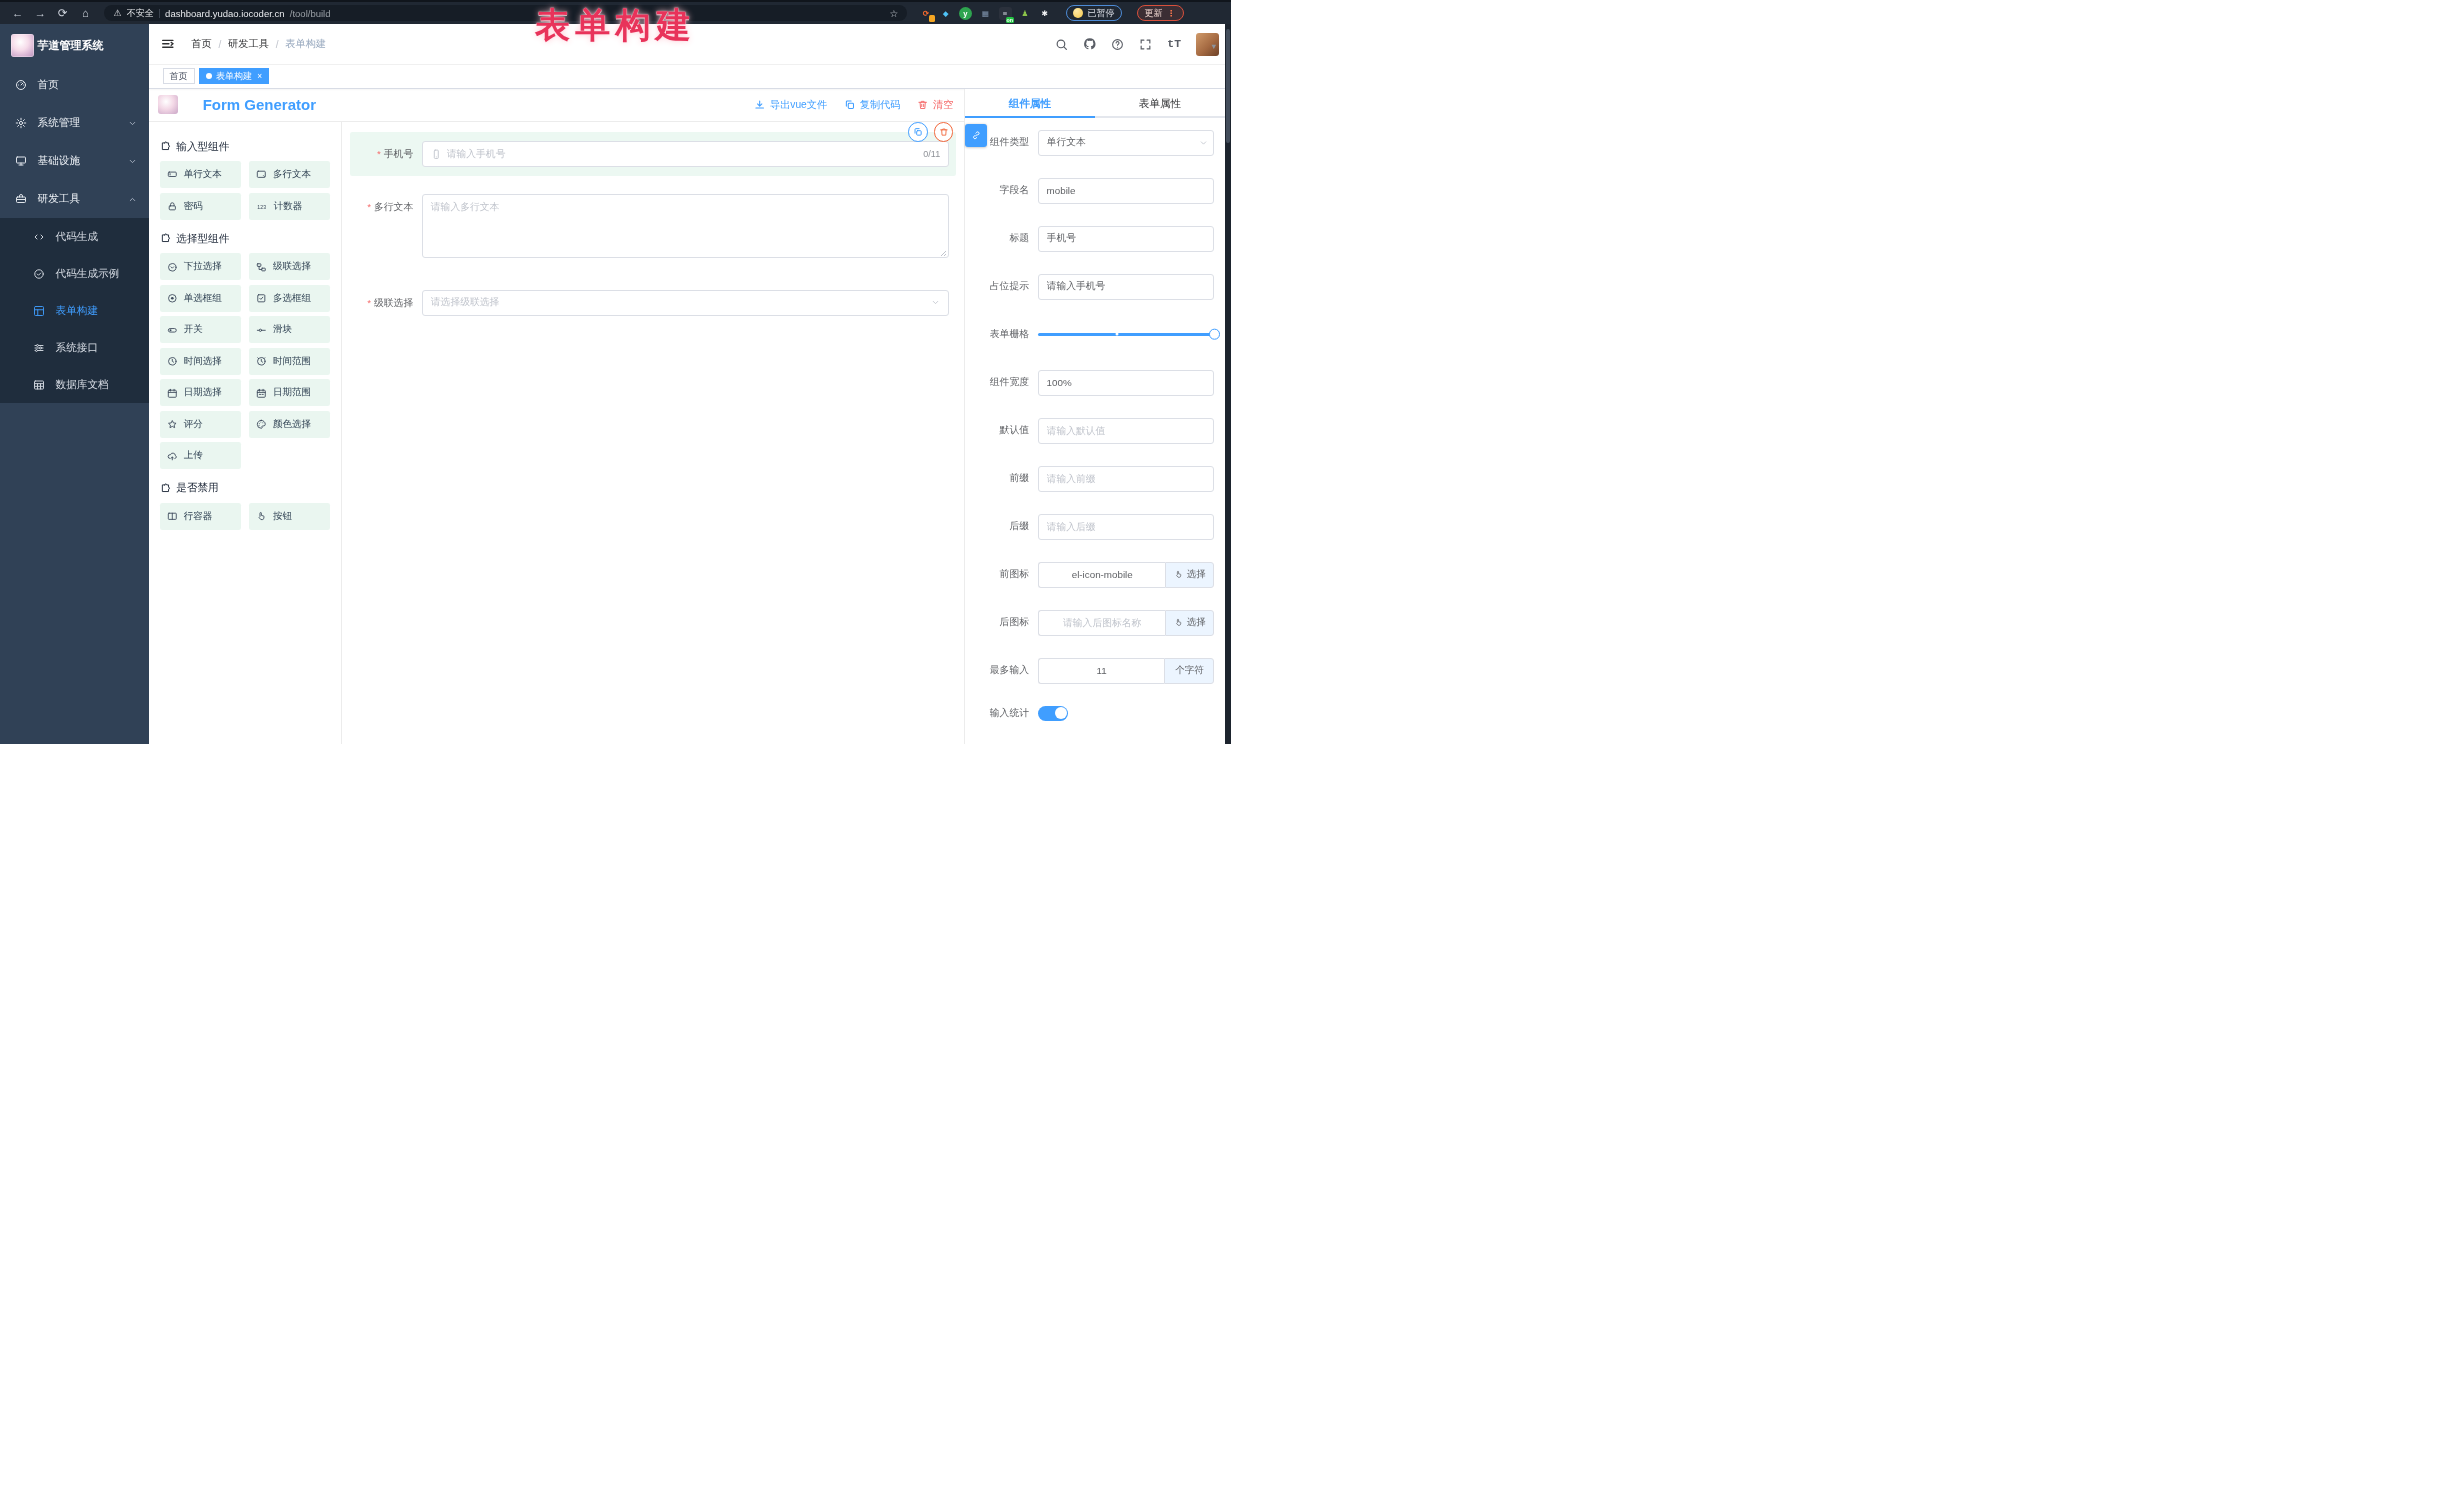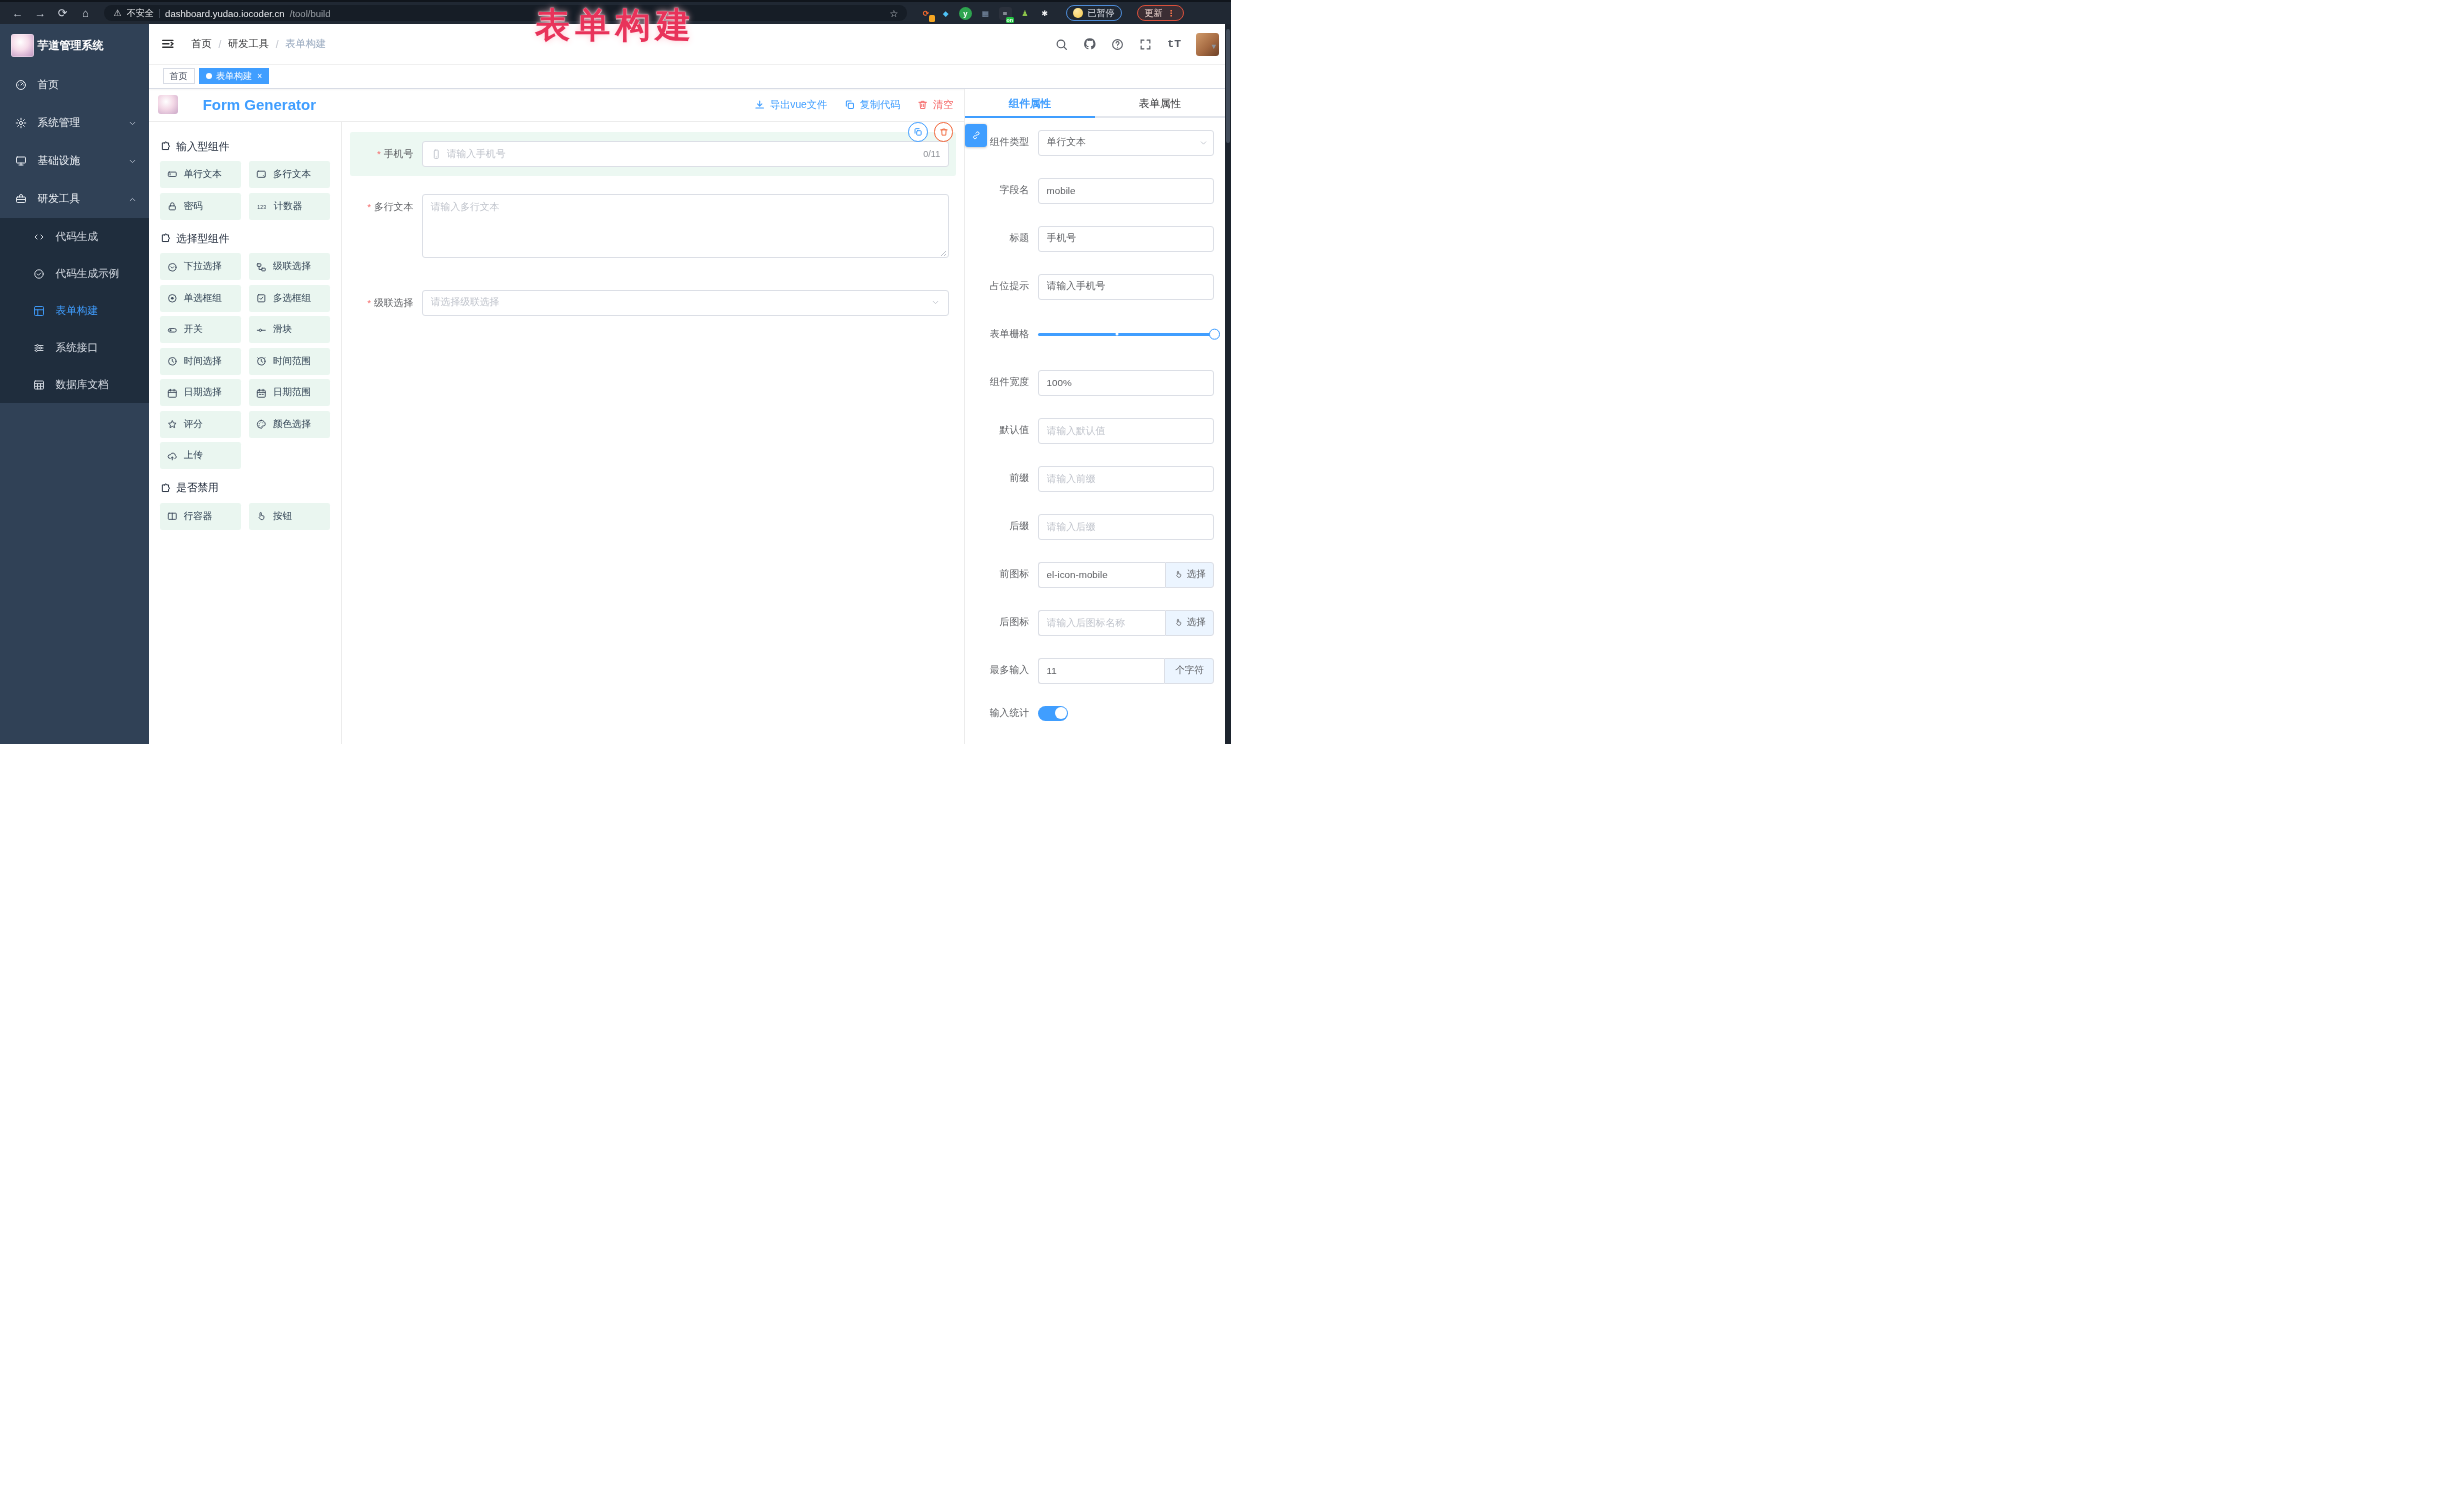--- a/index.html
+++ b/index.html
@@ -130,21 +130,21 @@
   .prow { display:flex; align-items:center; margin-bottom:22px; }
   .p-label { width:73px; flex:0 0 auto; text-align:right; padding-right:9px; font-size:9.8px; color:#606266; }
   .p-control { flex:1; min-width:0; display:flex; align-items:center; }
   .p-input { width:100%; height:26px; border:0.8px solid #dcdfe6; border-radius:3px; padding:0 7.6px; font-size:9.8px;
     color:#606266; background:#fff; outline:none; font-family:inherit; }
   .p-input::placeholder { color:#c0c4cc; }
   .p-select { position:relative; width:100%; }
   .p-select .p-input { padding-right:19.7px; }
   .sel-caret { position:absolute; right:6px; top:50%; transform:translateY(-50%); color:#c0c4cc; }
   .igroup { display:flex; width:100%; }
-  .igroup .p-input { border-radius:3px 0 0 3px; border-right:none; min-width:0; }
+  .igroup .p-input { border-radius:3px 0 0 3px; border-right:none; min-width:0;text-align:center; }
   .iappend { flex:0 0 auto; border:0.8px solid #dcdfe6; border-radius:0 3px 3px 0; background:#ecf5ff;
     display:flex; align-items:center; justify-content:center; gap:3.8px; font-size:9.5px; color:#606266; padding:0 7.6px; height:26px; cursor:pointer; }
   .slider { position:relative; width:100%; height:26px; display:flex; align-items:center; }
   .slider-track { position:relative; width:100%; height:3.8px; border-radius:2.3px; background:#409eff; }
   .slider-stop { position:absolute; left:45%; top:50%; transform:translate(-50%,-50%); width:3px; height:3px;
     border-radius:50%; background:#fff; }
   .slider-handle { position:absolute; right:-5.3px; top:50%; transform:translateY(-50%); width:10.6px; height:10.6px;
     border-radius:50%; background:#fff; border:1.5px solid #409eff; cursor:grab; }
   .switch { width:30px; height:15px; border-radius:7.6px; position:relative; cursor:pointer; }
   .switch.on { background:#409eff; }

